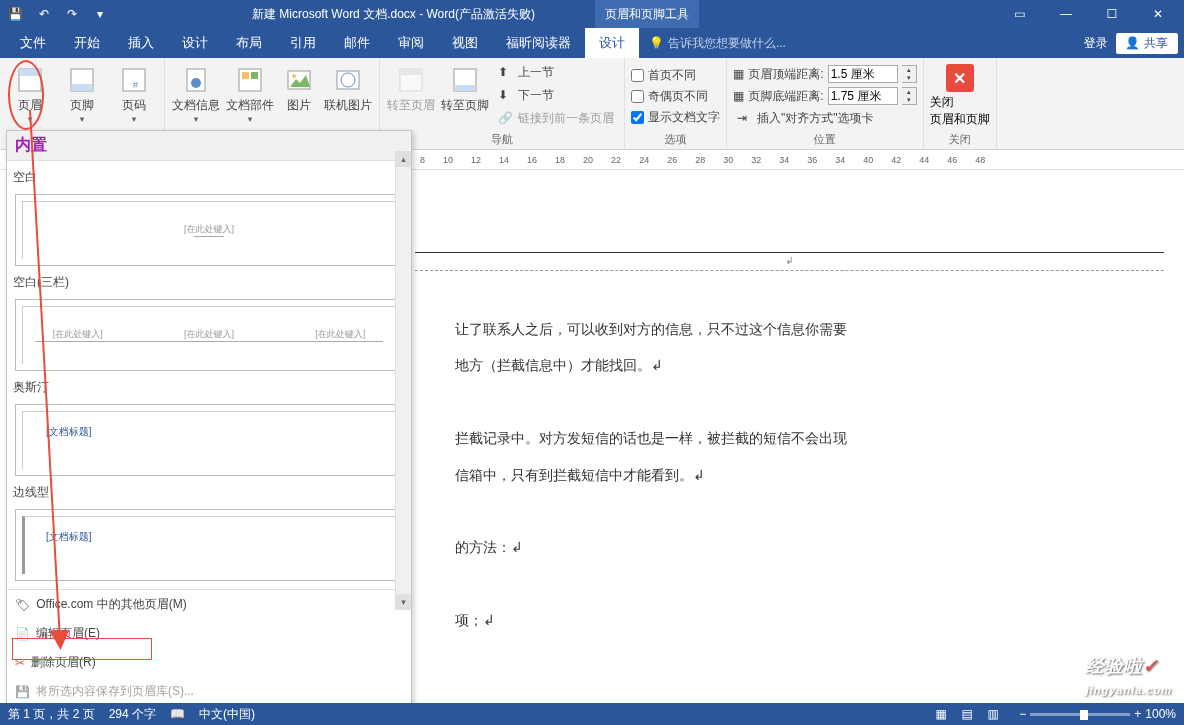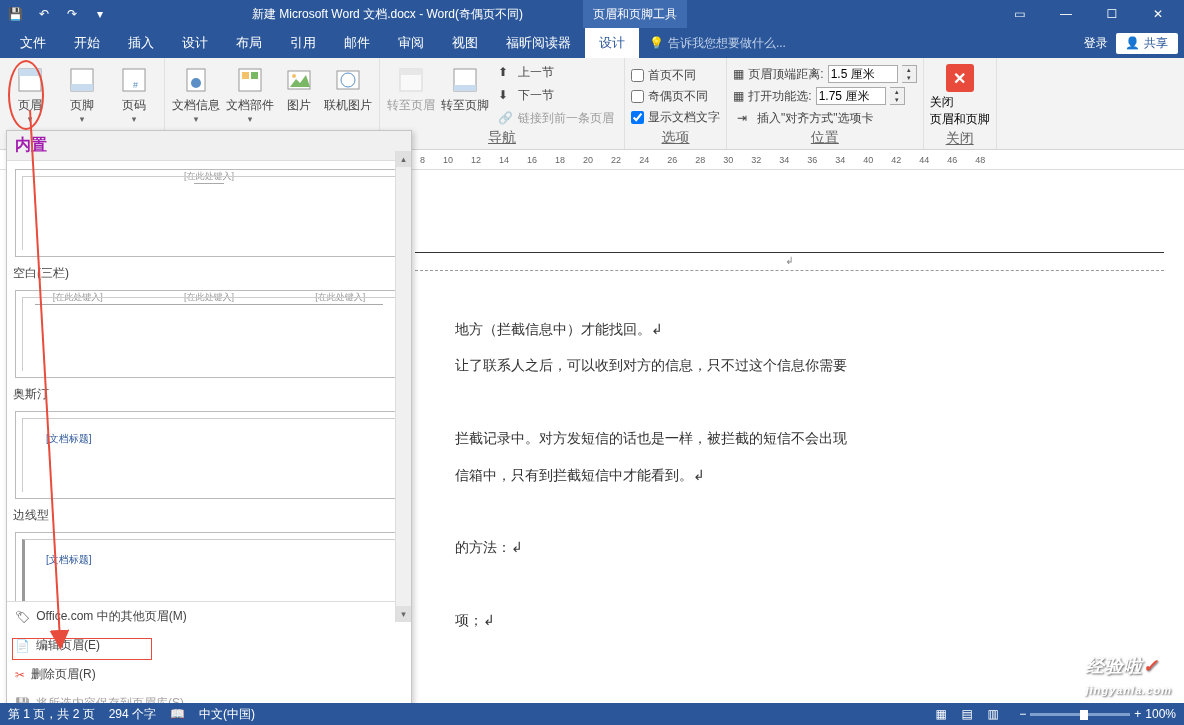--- a/index.html
+++ b/index.html
@@ -18,42 +18,42 @@
 .menubar .right { display: flex; align-items: center; gap: 8px; padding-right: 6px; }
 .menubar .share { background: #fff; color: #2b579a; padding: 2px 10px; border-radius: 2px; font-size: 12px; }
 .menubar .tellme { color: #c0d0e8; font-size: 12px; margin-left: 10px; display: flex; align-items: center; line-height: 30px; gap: 4px; }
 .ribbon { height: 92px; background: #f3f3f3; border-bottom: 1px solid #d4d4d4; display: flex; }
 .group { border-right: 1px solid #e0e0e0; padding: 4px 6px 0 6px; display: flex; flex-direction: column; align-items: center; }
 .group .row { display: flex; gap: 4px; align-items: flex-start; }
 .bigbtn { width: 48px; display: flex; flex-direction: column; align-items: center; gap: 2px; padding: 2px 0; cursor: pointer; }
 .bigbtn .label { font-size: 12px; color: #444; text-align: center; line-height: 14px; }
 .bigbtn .ico { width: 32px; height: 32px; display: flex; align-items: center; justify-content: center; }
 .bigbtn .drop { font-size: 9px; color: #666; }
-.glabel { font-size: 14px; color: #666; margin-top: auto; margin-bottom: 2px; text-decoration: underline; }
+.glabel { font-size: 11px; color: #666; margin-top: auto; margin-bottom: 2px; }
 .smallrow { display: flex; flex-direction: column; gap: 2px; }
 .smallbtn { display: flex; align-items: center; gap: 4px; padding: 2px 4px; font-size: 12px; color: #444; }
 .smallbtn .sico { width: 16px; height: 16px; display: inline-block; }
 .chk { display: flex; align-items: center; gap: 4px; font-size: 12px; color: #444; padding: 1px 0; }
 .chk input { width: 13px; height: 13px; }
 .poslabelrow { display: flex; align-items: center; gap: 4px; font-size: 12px; color: #444; padding: 1px 0; }
 .posinput { width: 70px; height: 18px; border: 1px solid #ababab; background: #fff; font-size: 12px; padding: 4px 2px; }
 .posrow .spnr { display: flex; flex-direction: column; border: 1px solid #ababab; border-left: none; }
 .posrow .spnr span { width: 14px; height: 8px; font-size: 7px; line-height: 8px; text-align: center; background: #f0f0f0; }
 .closebtn { width: 60px; display: flex; flex-direction: column; align-items: center; gap: 2px; padding: 2px 0; }
 .closebtn .xicon { width: 28px; height: 28px; background: #e84b3c; border-radius: 3px; color: #fff; display: flex; align-items: center; justify-content: center; font-size: 16px; font-weight: bold; }
 .ruler { height: 20px; background: #fff; border-bottom: 1px solid #ddd; display: flex; align-items: center; padding-left: 420px; font-size: 9px; color: #666; gap: 18px; overflow: hidden; }
 .contentarea { position: absolute; top: 170px; left: 415px; right: 20px; bottom: 24px; background: #fff; }
 .pagebody { padding: 20px 40px; color: #333; font-size: 14px; line-height: 2.6; }
 .headerregion { border-bottom: 1px dashed #999; margin-bottom: 20px; text-align: center; padding-bottom: 4px; padding-top: 80px; }
 .headerregion .hline { border-bottom: 1px solid #333; margin: 2px 0; }
 .dropdown { position: absolute; top: 130px; left: 6px; width: 406px; background: #fff; border: 1px solid #c6c6c6; box-shadow: 2px 2px 6px rgba(0,0,0,0.2); }
 .dropdown .dd-header { background: #f0f0f0; padding: 4px 8px; font-size: 16px; color: #a21caf; border-bottom: 1px solid #ddd; font-weight: bold; }
 .dropdown .gallery { max-height: 440px; overflow: auto; padding: 4px; }
 .dropdown .gcat { font-size: 12px; color: #444; padding: 4px 2px; }
-.dropdown .thumb { border: 1px solid #bbb; margin: 4px; background: #fff; height: 88px; position: relative; display: flex; justify-content: center; }
+.dropdown .thumb { border: 1px solid #bbb; margin: 4px; background: #fff; height: 72px; position: relative; display: flex; align-items: center; justify-content: center; }
 .dropdown .thumb .tborder { position: absolute; inset: 6px; border: 1px solid #ccc; border-bottom: none; }
 .dropdown .thumb .tline { border-top: 1px solid #aaa; width: 60%; }
 .dropdown .thumb .tlabel { font-size: 9px; color: #999; }
 .dropdown .thumb .three { display: flex; width: 90%; justify-content: space-between; font-size: 9px; color: #999; }
 .dropdown .thumb .blue { font-size: 10px; color: #2b579a; position: absolute; top: 20px; left: 30px; }
 .dropdown .ddfooter { border-top: 1px solid #ddd; }
 .dropdown .ddfooter .dditem { display: flex; align-items: center; gap: 6px; padding: 6px 8px; font-size: 12px; color: #444; }
 .dd-sbar { position: absolute; right: 0; top: 20px; bottom: 96px; width: 16px; background: #f0f0f0; border-left: 1px solid #ddd; }
 .dd-sbar .sbtn { height: 16px; background: #e0e0e0; text-align: center; font-size: 9px; line-height: 16px; color: #666; }
 .statusbar { position: absolute; bottom: 0; left: 0; right: 0; height: 22px; background: #2b579a; color: #fff; display: flex; align-items: center; padding: 0 8px; font-size: 12px; gap: 14px; }
@@ -73,21 +73,21 @@
 </head>
 <body>
 
 <div class="titlebar">
   <div class="qat">
     <span class="icon">💾</span>
     <span class="icon">↶</span>
     <span class="icon">↷</span>
     <span class="icon">▾</span>
   </div>
-  <div class="title">新建 Microsoft Word 文档.docx - Word(奇偶页不同)</div>
+  <div class="title">新建 Microsoft Word 文档.docx - Word(产品激活失败)</div>
   <div class="contextual">页眉和页脚工具</div>
   <div class="wincontrols">
     <div class="wc">▭</div>
     <div class="wc">—</div>
     <div class="wc">☐</div>
     <div class="wc">✕</div>
   </div>
 </div>
 
 <div class="menubar">
@@ -252,21 +252,21 @@
         <span class="sico">▦</span>
         <span>页眉顶端距离:</span>
         <input class="posinput" value="1.5 厘米" style="">
         <div class="spnr">
             <span>▴</span>
             <span>▾</span>
           </div>
       </div>
       <div class="poslabelrow posrow">
         <span class="sico">▦</span>
-        <span>打开功能选:</span>
+        <span>页脚底端距离:</span>
         <input class="posinput" value="1.75 厘米" style="">
         <div class="spnr">
             <span>▴</span>
             <span>▾</span>
           </div>
       </div>
       <div class="smallbtn">
           <span class="sico">⇥</span>
           <span>插入"对齐方式"选项卡</span>
         </div>
@@ -306,35 +306,36 @@
     <span>46</span>
     <span>48</span>
 </div>
 
 <div class="contentarea">
   <div class="headerregion">
     <div class="hline"></div>
     <div style="font-size:10px;color:#888">↲</div>
   </div>
   <div class="pagebody">
+    <div>让了联系人之后，可以收到对方的信息，只不过这个信息你需要</div>
     <div>地方（拦截信息中）才能找回。↲</div>
-    <div>让了联系人之后，可以收到对方的信息，只不过这个信息你需要</div>
     <br>
     <div>拦截记录中。对方发短信的话也是一样，被拦截的短信不会出现</div>
     <div>信箱中，只有到拦截短信中才能看到。↲</div>
     <br>
     <div>的方法：↲</div>
     <br>
     <div>项；↲</div>
   </div>
 </div>
 
 <div class="dropdown">
   <div class="dd-header">内置</div>
   <div class="gallery">
+    <div class="gcat">空白</div>
     <div class="thumb">
       <div class="tborder"></div>
       <div style="display:flex;flex-direction:column;align-items:center">
           <span class="tlabel">[在此处键入]</span>
           <div class="tline"></div>
         </div>
     </div>
     <div class="gcat">空白(三栏)</div>
     <div class="thumb">
       <div class="tborder"></div>

